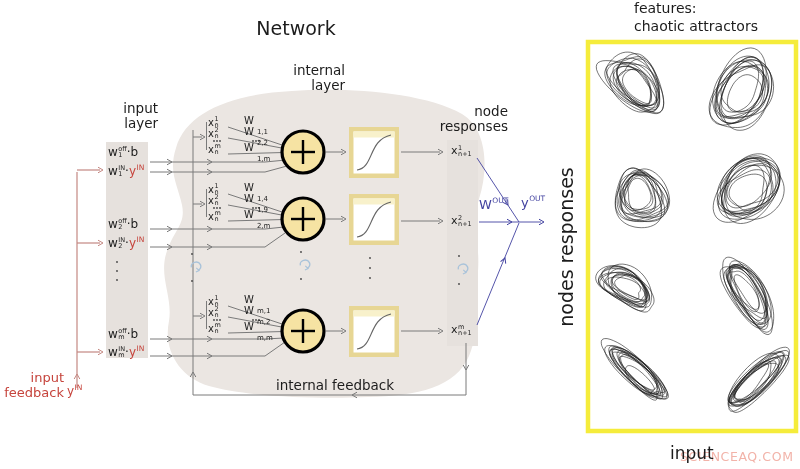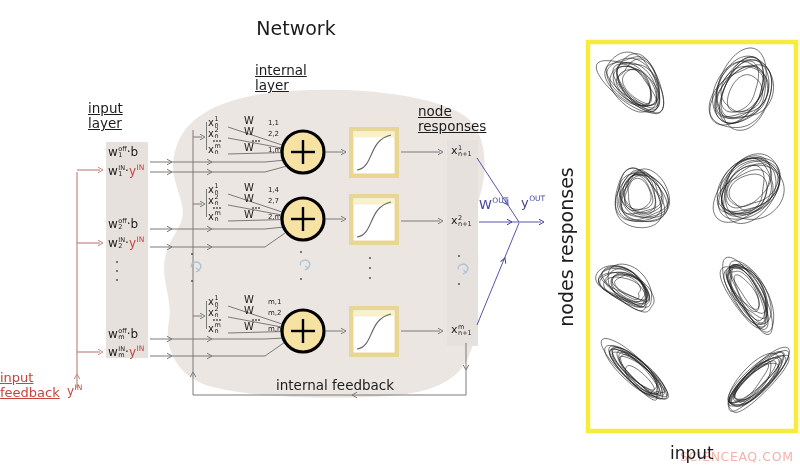--- a/index.html
+++ b/index.html
@@ -1,29 +1,29 @@
 <!DOCTYPE html>
 <html><head>
 <meta charset="utf-8">
 <style>
   html,body{margin:0;padding:0;background:#fff;}
   #stage{position:relative;width:800px;height:469px;background:#fff;overflow:hidden;
          font-family:"DejaVu Sans",sans-serif;color:#1c1c1c;}
   #art{position:absolute;left:0;top:0;}
   .lbl{position:absolute;white-space:nowrap;color:#1c1c1c;}
-  .ctr{text-align:left;text-decoration:underline;}
+  .ctr{text-align:right;}
   .red{color:#c6443c;}
   .blue{color:#4242a0;font-weight:500;}
   .fx{display:inline-flex;align-items:center;}
   .fb{font-size:inherit;}
   .ss{display:inline-flex;flex-direction:column;align-items:flex-start;
       justify-content:center;margin-left:0.5px;}
   .ss .u,.ss .d{font-size:6.5px;line-height:6px;}
   .uo{font-size:7.5px;vertical-align:super;position:relative;top:-4px;margin-left:0.5px;}
-  .do{font-size:7px;position:relative;top:2px;margin-left:14px;text-align:center;}
+  .do{font-size:7px;position:relative;top:11px;margin-left:3px;text-align:center;}
   .title{font-size:19px;}
   .sec{font-size:13.5px;line-height:15px;}
   .small-sec{font-size:13.5px;}
   .feat{font-size:14px;line-height:17.5px;}
   .side{font-size:19px;}
   .wmk{letter-spacing:0.6px;font-size:12.5px;margin-left:12px;}
 </style>
 </head>
 <body>
 
@@ -403,20 +403,24 @@
 
   <div class="lbl blue fx" style="left:479px;top:197px;font-size:13px;">
       <span class="fb">W</span>
       <span class="uo">OUT</span>
     </div>
   <div class="lbl blue fx" style="left:521px;top:195px;font-size:13px;">
       <span class="fb">y</span>
       <span class="uo">OUT</span>
     </div>
 
+  <div class="lbl feat" style="left:634px;top:0px;">
+    <span>features:</span><br>
+    <span>chaotic attractors</span>
+  </div>
 
   <div class="lbl side" style="left:566px;top:247px;transform:translate(-50%,-50%) rotate(-90deg);">nodes responses</div>
 
   <div class="lbl wmk" style="left: 668px; top: 449px; color: rgb(242, 179, 169);" id="wmkEl">SCIENCEAQ.COM</div>
 
   <div class="lbl" style="left:670px;top:443px;font-size:17px;">input</div>
 <div class="lbl fx" style="left:108px;top:145px;font-size:12px;">
       <span class="fb">w</span>
       <span class="ss">
         <span class="u">off</span>
@@ -528,21 +532,21 @@
     </div>
     <div class="lbl fx" style="left:208px;top:194px;font-size:10px;">
       <span class="fb">x</span>
       <span class="ss">
         <span class="u">2</span>
         <span class="d">n</span>
       </span>
     </div>
     <div class="lbl fx" style="left:244px;top:193px;font-size:10px;">
       <span class="fb">W</span>
-      <span class="do">2,7</span>
+      <span class="do">1,9</span>
     </div>
     <div class="lbl fx" style="left:208px;top:210px;font-size:10px;">
       <span class="fb">x</span>
       <span class="ss">
         <span class="u">m</span>
         <span class="d">n</span>
       </span>
     </div>
     <div class="lbl fx" style="left:244px;top:209px;font-size:10px;">
       <span class="fb">W</span>

